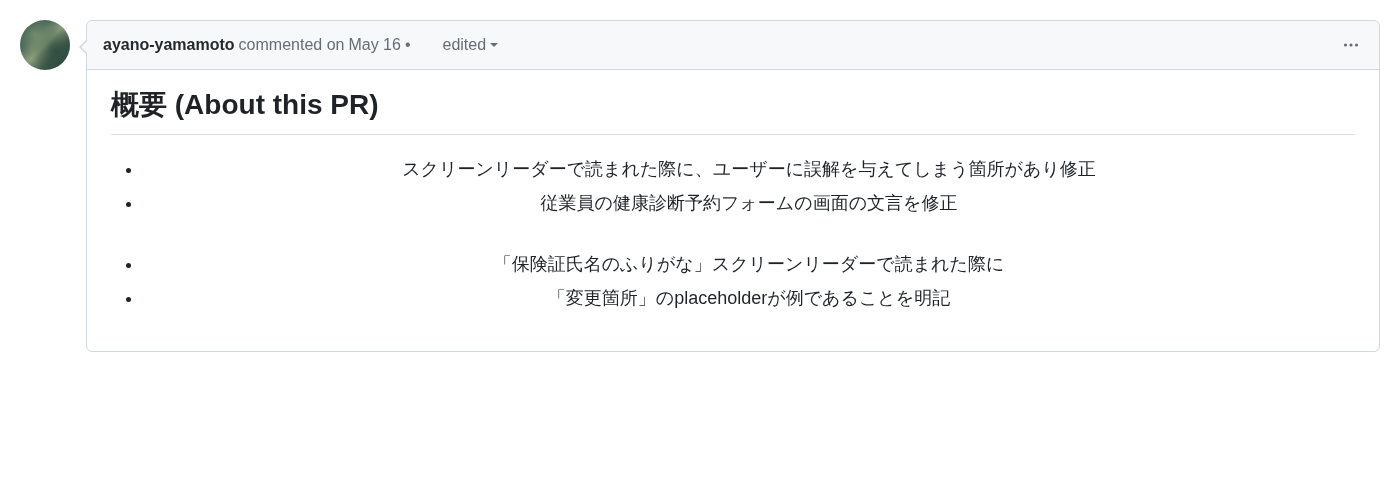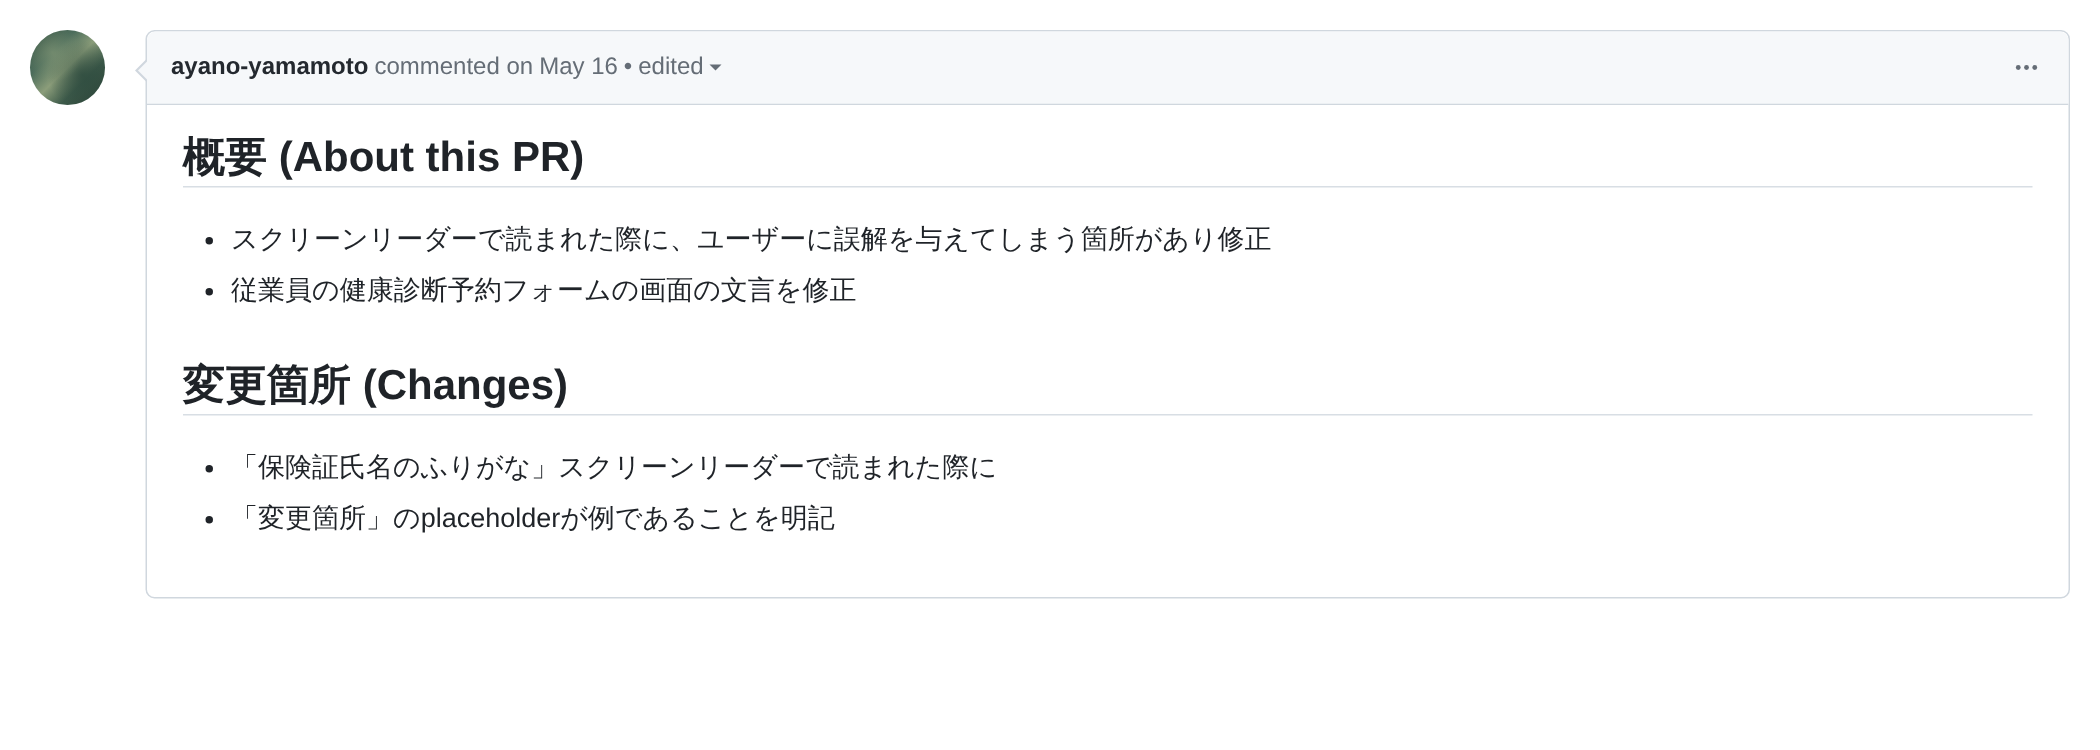--- a/index.html
+++ b/index.html
@@ -9,21 +9,21 @@
     }
     body {
       font-family: -apple-system, BlinkMacSystemFont, "Segoe UI", Helvetica, Arial, sans-serif;
       background: #ffffff;
       color: #24292f;
       padding: 20px;
     }
     .comment-container {
       display: flex;
       align-items: flex-start;
-      gap: 27px;
+      gap: 16px;
       max-width: 1400px;
     }
     .avatar {
       width: 50px;
       height: 50px;
       border-radius: 50%;
       flex-shrink: 0;
       overflow: hidden;
       background: linear-gradient(135deg, #2d4a3e 0%, #4a6b5a 30%, #8b9d7a 50%, #3d5a4a 70%, #2a3f35 100%);
       position: relative;
@@ -81,20 +81,21 @@
     }
     .author-name {
       font-weight: 600;
       color: #24292f;
     }
     .edited-dropdown {
       display: inline-flex;
       align-items: center;
       gap: 2px;
       cursor: pointer;
+      margin-left: 28px;
     }
     .caret-down {
       display: inline-block;
       width: 0;
       height: 0;
       border-left: 4px solid transparent;
       border-right: 4px solid transparent;
       border-top: 4px solid #656d76;
       margin-left: 2px;
       vertical-align: middle;
@@ -106,37 +107,39 @@
       display: flex;
       align-items: center;
     }
     .comment-body {
       padding: 16px 24px 8px 24px;
     }
     .section-heading {
       font-size: 28px;
       font-weight: 700;
       color: #1f2328;
+      padding-bottom: 10px;
       border-bottom: 1px solid #d8dee4;
       margin-bottom: 18px;
       margin-top: 8px;
     }
     .section-heading:first-child {
       margin-top: 0;
     }
     .bullet-list {
       list-style: disc;
       padding-left: 32px;
       margin-bottom: 28px;
       font-size: 18px;
       line-height: 1.8;
       color: #1f2328;
     }
     .bullet-list li {
       margin-bottom: 2px;
+      text-align: center;
     }
   </style>
 </head>
 <body>
 
 <div class="comment-container">
   <div class="avatar"></div>
   <div class="comment-box">
     <div class="comment-arrow"></div>
     <div class="comment-header">
@@ -157,20 +160,19 @@
           <circle cx="13.5" cy="8" r="1.6"></circle>
         </svg>
       </div>
     </div>
     <div class="comment-body">
       <h2 class="section-heading">概要 (About this PR)</h2>
       <ul class="bullet-list">
         <li>スクリーンリーダーで読まれた際に、ユーザーに誤解を与えてしまう箇所があり修正</li>
         <li>従業員の健康診断予約フォームの画面の文言を修正</li>
       </ul>
-      <h2 class="section-heading">変更箇所 (Changes)</h2>
       <ul class="bullet-list">
         <li>「保険証氏名のふりがな」スクリーンリーダーで読まれた際に</li>
         <li>「変更箇所」のplaceholderが例であることを明記</li>
       </ul>
     </div>
   </div>
 </div>
 
 </body></html>

